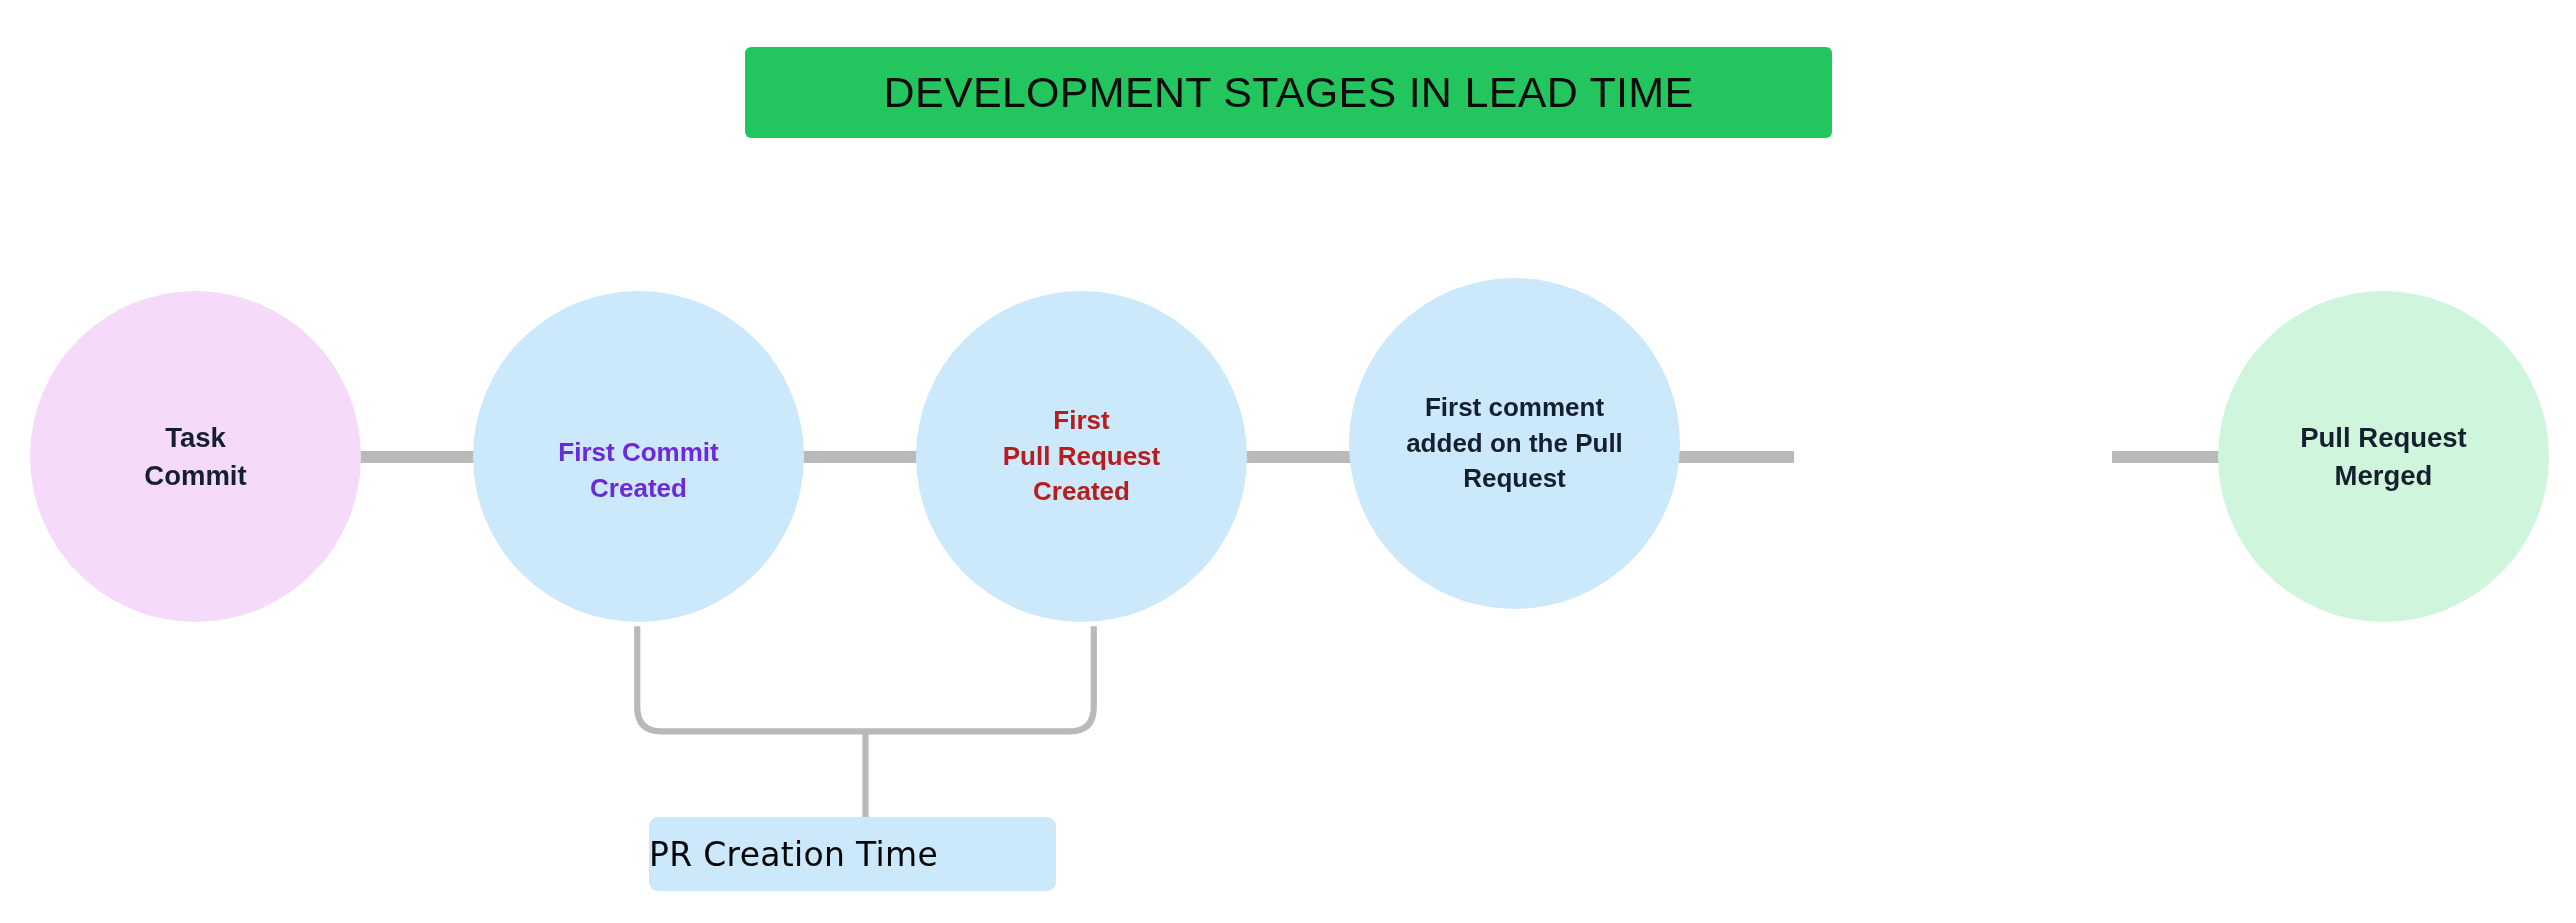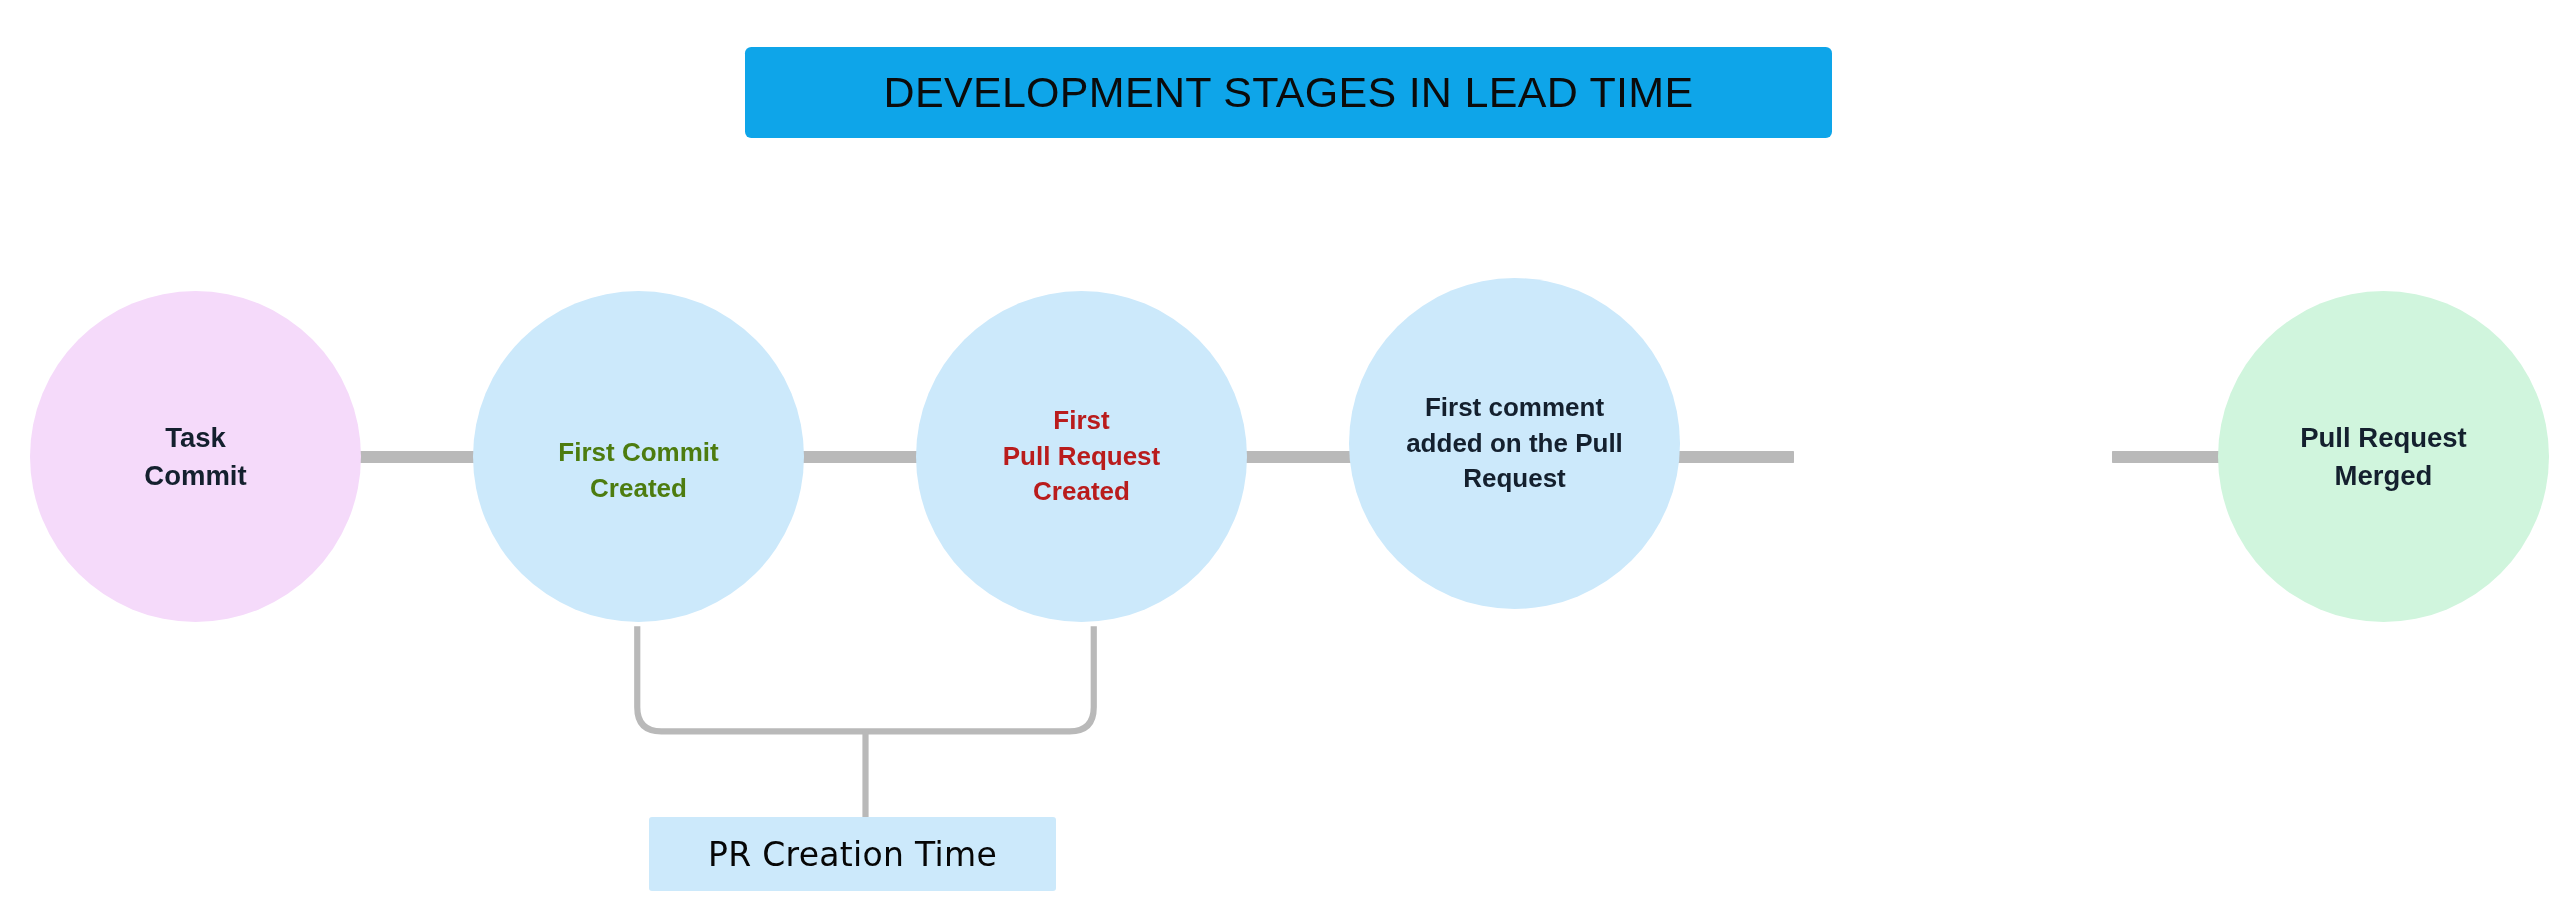--- a/index.html
+++ b/index.html
@@ -84,56 +84,56 @@
   }
 
   
   #annotation-box {
     position: absolute;
     left: 649px;
     top: 817px;
     width: 407px;
     height: 74px;
     background: #CCE9FB;
-    border-radius: 3px;
+    border-radius: 9px;
     display: flex;
     align-items: center;
-    justify-content: center;
+    justify-content: flex-start;
     box-sizing: border-box;
   }
   #annotation-text {
     font-family: "DejaVu Sans", sans-serif;
     font-size: 33px;
     font-weight: 400;
     color: #060606;
     white-space: nowrap;
     letter-spacing: 0.3px;
   }
 </style>
 </head>
 <body>
 
 <div id="canvas" style="background: rgb(255, 255, 255);">
 
-  <div id="title-banner" style="background: #0ea5e9;">
+  <div id="title-banner" style="background: #22c55e;">
     <span id="title-text">DEVELOPMENT STAGES IN LEAD TIME</span>
   </div>
 
   <div class="connector" style="left: 357px; top: 451px; width: 134px; background: rgb(185, 185, 185);"></div>
   <div class="connector" style="left: 802px; top: 451px; width: 124px; background: rgb(185, 185, 185);"></div>
   <div class="connector" style="left: 1242px; top: 451px; width: 117px; background: rgb(185, 185, 185);"></div>
   <div class="connector" style="left: 1677px; top: 451px; width: 117px; background: rgb(185, 185, 185);"></div>
   <div class="connector" style="left: 2112px; top: 451px; width: 113px; background: rgb(185, 185, 185);"></div>
 
   <div class="stage-node" style="left: 30px; top: 291px; width: 331px; height: 331px; background: rgb(245, 218, 250);">
     <span class="stage-label sz-lg" style="color: rgb(20, 32, 46);">Task
 Commit</span>
   </div>
   <div class="stage-node" style="left: 473px; top: 291px; width: 331px; height: 331px; background: rgb(204, 233, 251);">
-    <span class="stage-label sz-md" style="color: #4d7c0f; margin-top: 28px;">First Commit
+    <span class="stage-label sz-md" style="color: #6d28d9; margin-top: 28px;">First Commit
 Created</span>
   </div>
   <div class="stage-node" style="left: 916px; top: 291px; width: 331px; height: 331px; background: rgb(204, 233, 251);">
     <span class="stage-label sz-md" style="color: #b91c1c;">First
 Pull Request
 Created</span>
   </div>
   <div class="stage-node" style="left: 1349px; top: 278px; width: 331px; height: 331px; background: rgb(204, 233, 251);">
     <span class="stage-label sz-md" style="color: rgb(20, 32, 46);">First comment
 added on the Pull

